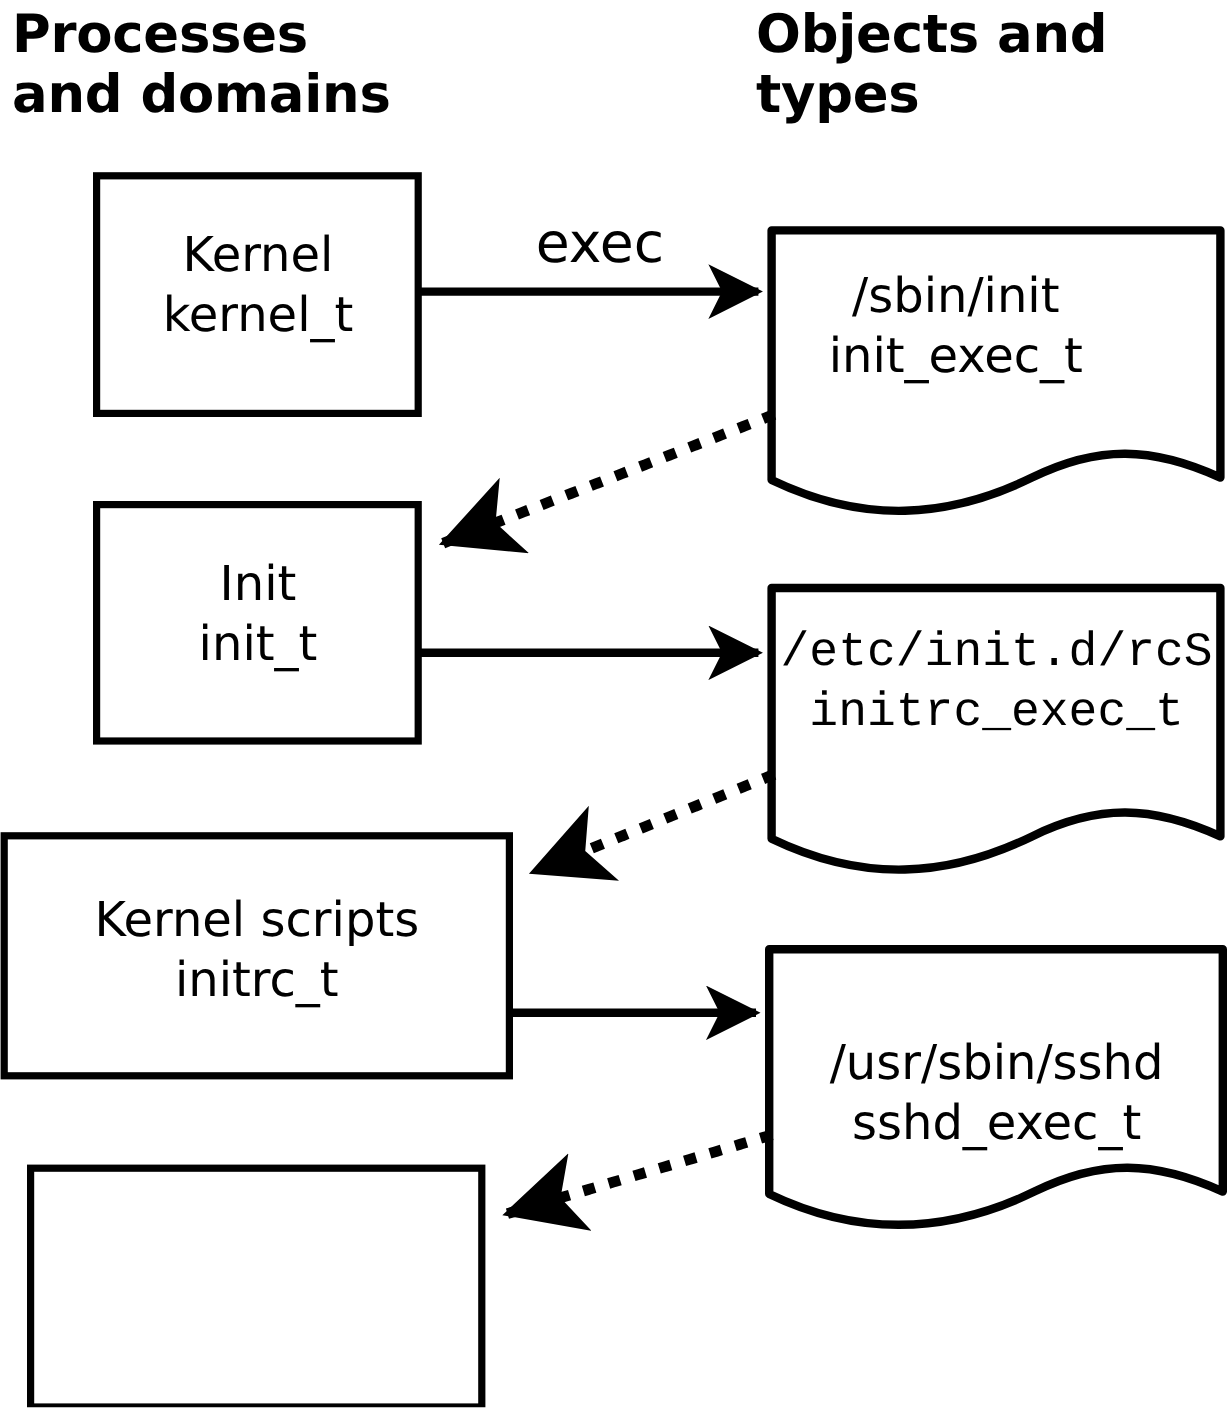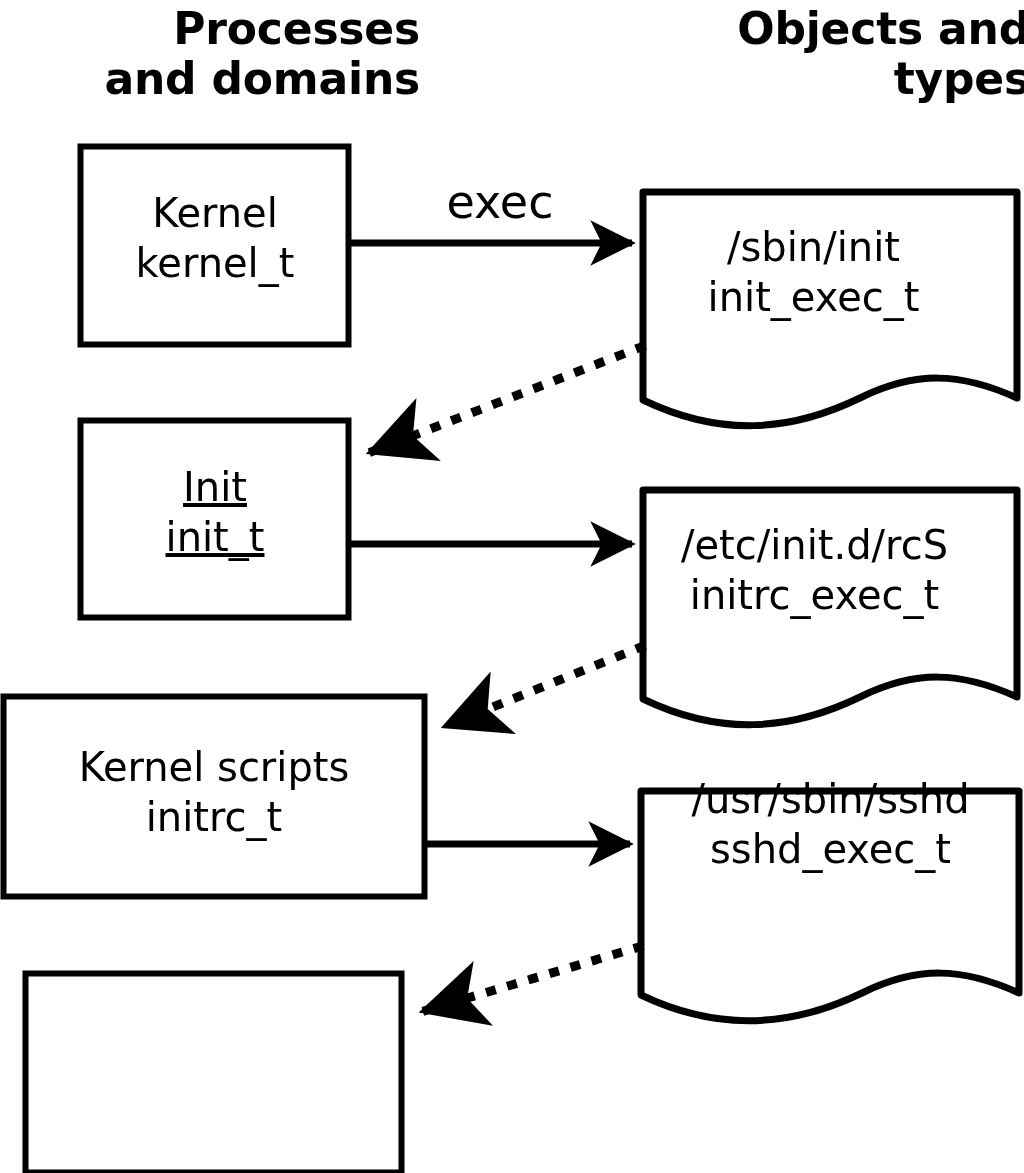--- a/index.html
+++ b/index.html
@@ -22,21 +22,21 @@
     left: 0;
     top: 0;
     width: 1024px;
     height: 1173px;
   }
   .col-header {
     position: absolute;
     font-weight: bold;
     font-size: 44px;
     line-height: 50px;
-    text-align: right;
+    text-align: left;
     color: #000000;
     white-space: pre-line;
     letter-spacing: -0.2px;
   }
   #header-left  { left: 10px;  top: 4px; width: 410px; }
   #header-right { left: 630px; top: 4px; width: 400px; }
 
   .node-label {
     position: absolute;
     font-size: 40px;
@@ -112,31 +112,31 @@
 
   <div class="col-header" id="header-left">Processes
 and domains</div>
 
   <div class="col-header" id="header-right">Objects and
 types</div>
 
   <div class="node-label" style="left:80px; top:188px; width:270px;">Kernel
 kernel_t</div>
 
-  <div class="node-label" style="left:80px; top:462px; width:270px;text-decoration:underline;">Init
+  <div class="node-label" style="left:80px; top:462px; width:270px;">Init
 init_t</div>
 
   <div class="node-label" style="left:3px; top:742px; width:422px;">Kernel scripts
 initrc_t</div>
 
 
-  <div class="node-label" style="left:626px; top:222px; width:375px;">/sbin/init
+  <div class="node-label" style="left:609px; top:222px; width:375px;">/sbin/init
 init_exec_t</div>
 
-  <div class="node-label" style="left:627px; top:520px; width:375px;">/etc/init.d/rcS
+  <div class="node-label" style="left:643px; top:520px; width:375px;font-family:Liberation Mono, monospace;">/etc/init.d/rcS
 initrc_exec_t</div>
 
-  <div class="node-label" style="left:641px; top:774px; width:379px;">/usr/sbin/sshd
+  <div class="node-label" style="left:641px; top:861px; width:379px;">/usr/sbin/sshd
 sshd_exec_t</div>
 
   <div class="edge-label" style="left:400px; top:182px; width:200px;">exec</div>
 
 </div>
 
 </body></html>

